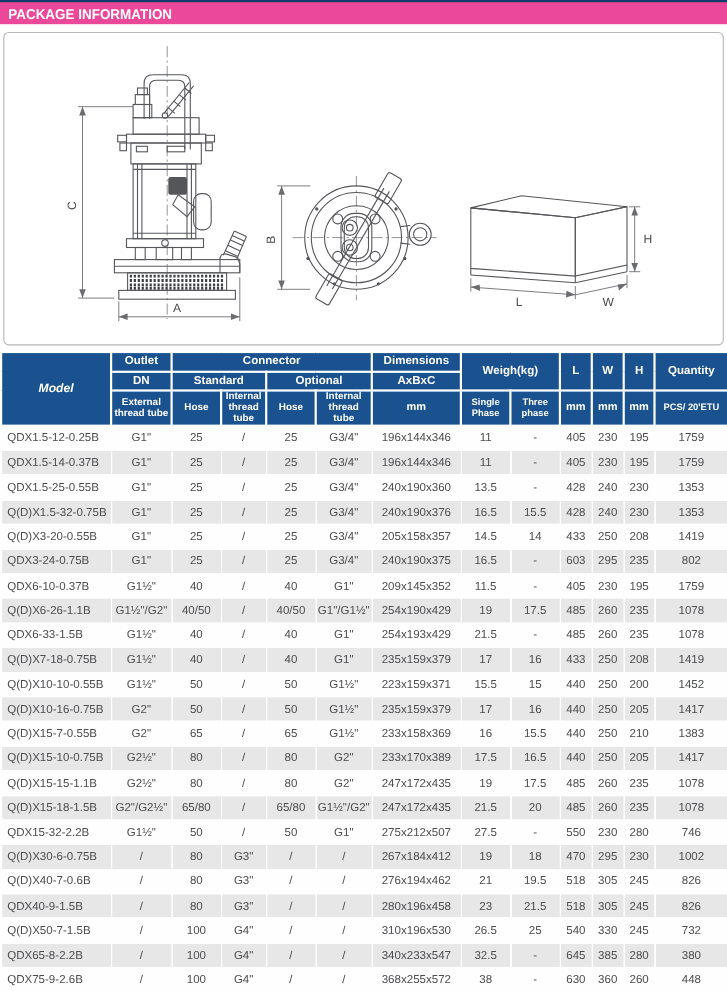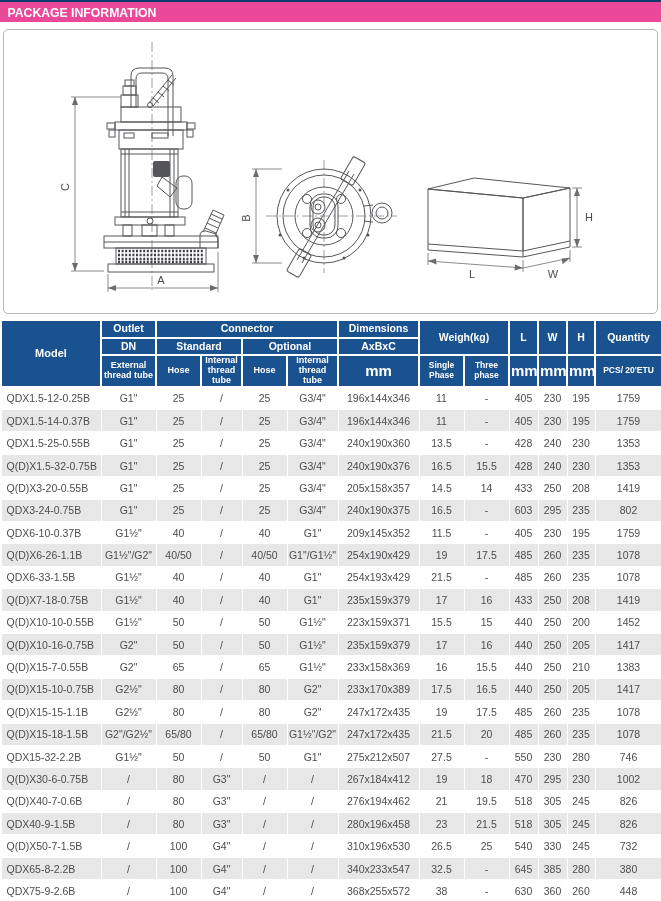--- a/index.html
+++ b/index.html
@@ -10,23 +10,23 @@
               transform:scaleX(.94);transform-origin:left center;white-space:nowrap;}
 
   .diagram-box{margin:7px 3px 5px 3px;height:283px;border:1px solid #b5b6b8;border-radius:5px;position:relative;background:#fff;}
   .diagram-box svg{display:block;}
 
   table.pkg{border-collapse:collapse;width:661px;table-layout:fixed;}
   table.pkg th{background:#1a518f;color:#fff;font-weight:bold;border:2px solid #fff;padding:0 1px;line-height:1.1;}
   .h1 th{height:16px;font-size:10.5px;}
   .h2 th{height:15px;font-size:10.5px;margin-top:32px;}
   .h3 th{height:25px;font-size:9px;}
-  th.md{font-size:11px;}
+  th.md{font-size:11px;font-style:italic;}
   th.sm{font-size:8.5px;}
-  th.mm{font-size:15px;}
+  th.mm{font-size:10px;}
   table.pkg td{border:1px solid #fff;height:21.4px;font-size:10.5px;color:#4c4d4f;text-align:center;
                padding:0 1px;white-space:nowrap;overflow:hidden;}
   table.pkg tbody tr:nth-child(even){background:#e7e7e8;}
   table.pkg tbody tr:nth-child(odd){background:#fefefe;}
   table.pkg td:first-child{text-align:left;padding-left:5px;margin-left:10px;}
 
   .ln{stroke:#56575b;fill:none;stroke-width:1;}
   .cl{stroke:#85868a;fill:none;stroke-width:.8;stroke-dasharray:10 3 2 3;}
   .dim{stroke:#6b6c70;fill:none;stroke-width:.8;}
   .arr{fill:#6b6c70;stroke:none;}

